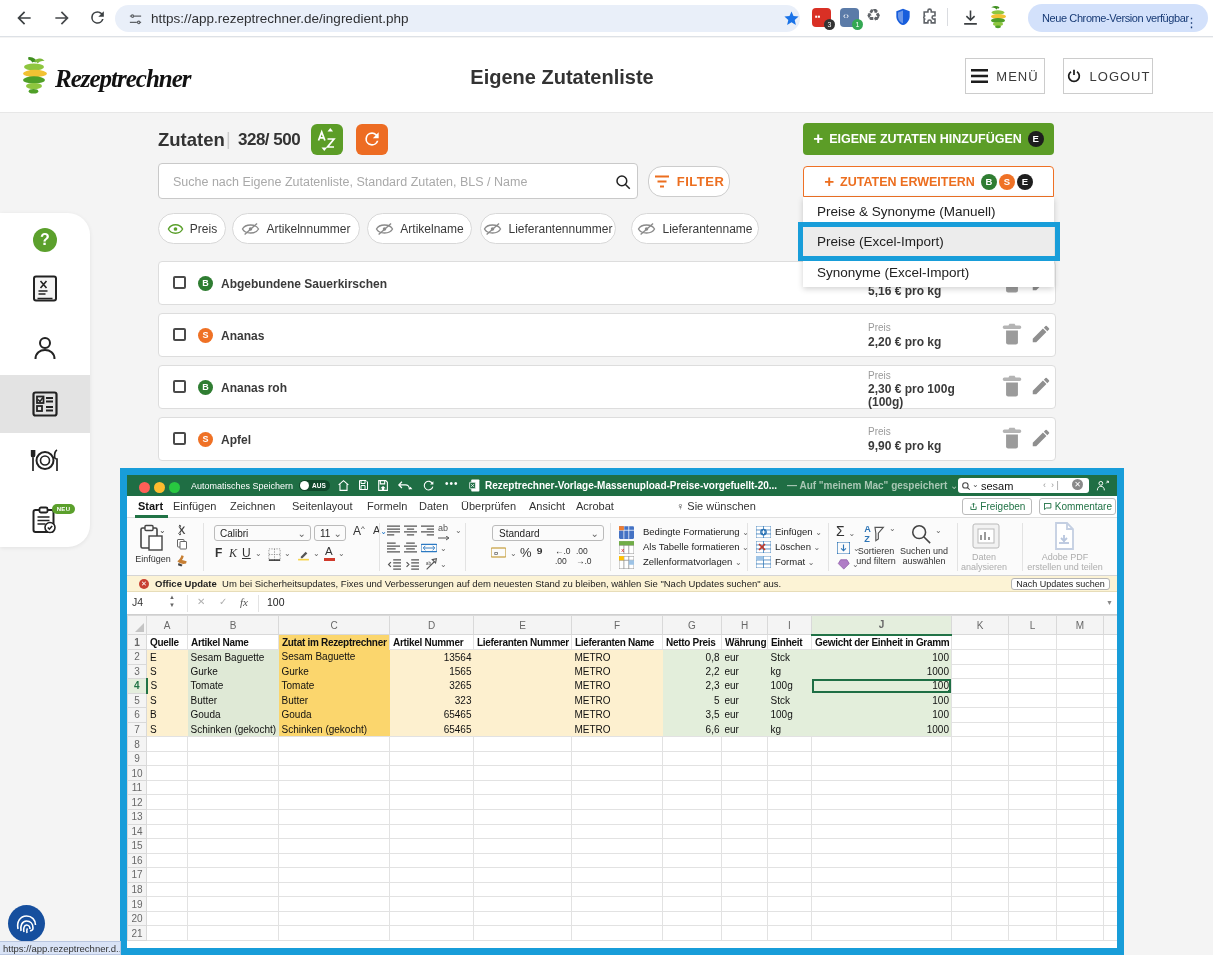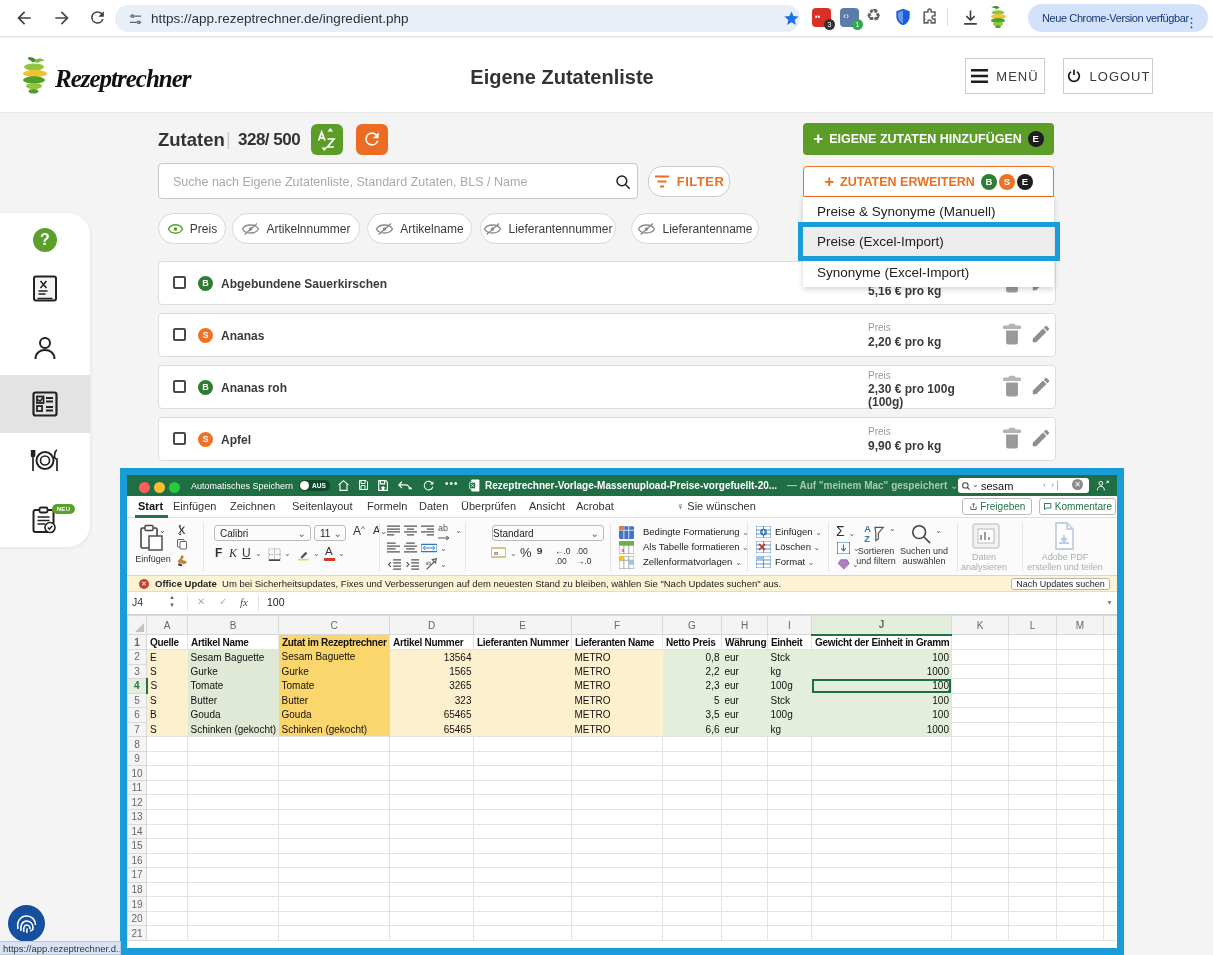--- a/index.html
+++ b/index.html
@@ -454,21 +454,21 @@
         </svg>
       <svg style="position:absolute;left:278px;top:41px;" width="14" height="11" viewBox="0 0 18 14">
           <path d="M8 1h10M8 5h10M8 9h10M8 13h10M2 4l3 3-3 3" stroke="#555" stroke-width="1.5" fill="none"></path>
         </svg>
       <svg style="position:absolute;left:298px;top:40px;" width="13" height="13" viewBox="0 0 16 16">
           <path d="M2 14 12 4M9 2l5-1-1 5z" stroke="#555" fill="none" stroke-width="1.4"></path>
           <text x="1" y="8" font-size="6" fill="#555">ab</text>
         </svg>
       <div style="position:absolute;left:313px;top:42px;font-size:8px;color:#666;">⌄</div>
       <div class="gline" style="left:338px;top:5px;width:1px;height:48px;"></div>
-      <div style="position:absolute;left:365px;top:7px;width:112px;height:16px;border:1px solid #bbb;border-radius:3px;font-size:10px;color:#222;line-height:15px;">Standard<span style="position:absolute;right:4px;color:#666;">⌄</span></div>
+      <div style="position:absolute;left:365px;top:7px;width:112px;height:16px;border:1px solid #bbb;border-radius:3px;font-size:10px;color:#222;line-height:15px;padding-left:6px;">Standard<span style="position:absolute;right:4px;color:#666;">⌄</span></div>
       <svg style="position:absolute;left:364px;top:28px;" width="15" height="13" viewBox="0 0 20 16">
           <rect x="0" y="2" width="20" height="12" rx="1" fill="none" stroke="#b8860b" stroke-width="1.3"></rect>
           <text x="4" y="12" font-size="10" fill="#333">¤</text>
         </svg>
       <div style="position:absolute;left:383px;top:31px;font-size:8px;color:#666;">⌄</div>
       <div style="position:absolute;left:393px;top:27px;font-size:13px;color:#333;">%</div>
       <div style="position:absolute;left:409px;top:25px;font-size:15px;font-weight:bold;color:#333;">⁹</div>
       <div style="position:absolute;left:428px;top:28px;font-size:8.5px;color:#333;">←.0<br>.00</div>
       <div style="position:absolute;left:449px;top:28px;font-size:8.5px;color:#333;">.00<br>→.0</div>
       <div class="gline" style="left:483px;top:5px;width:1px;height:48px;"></div>

